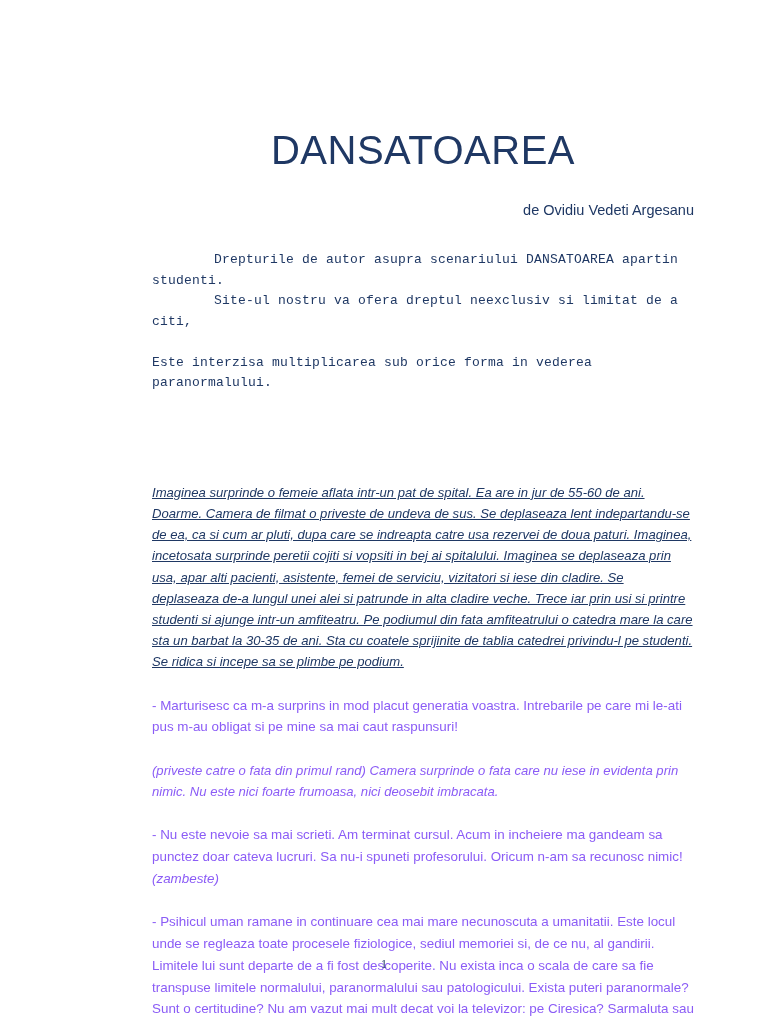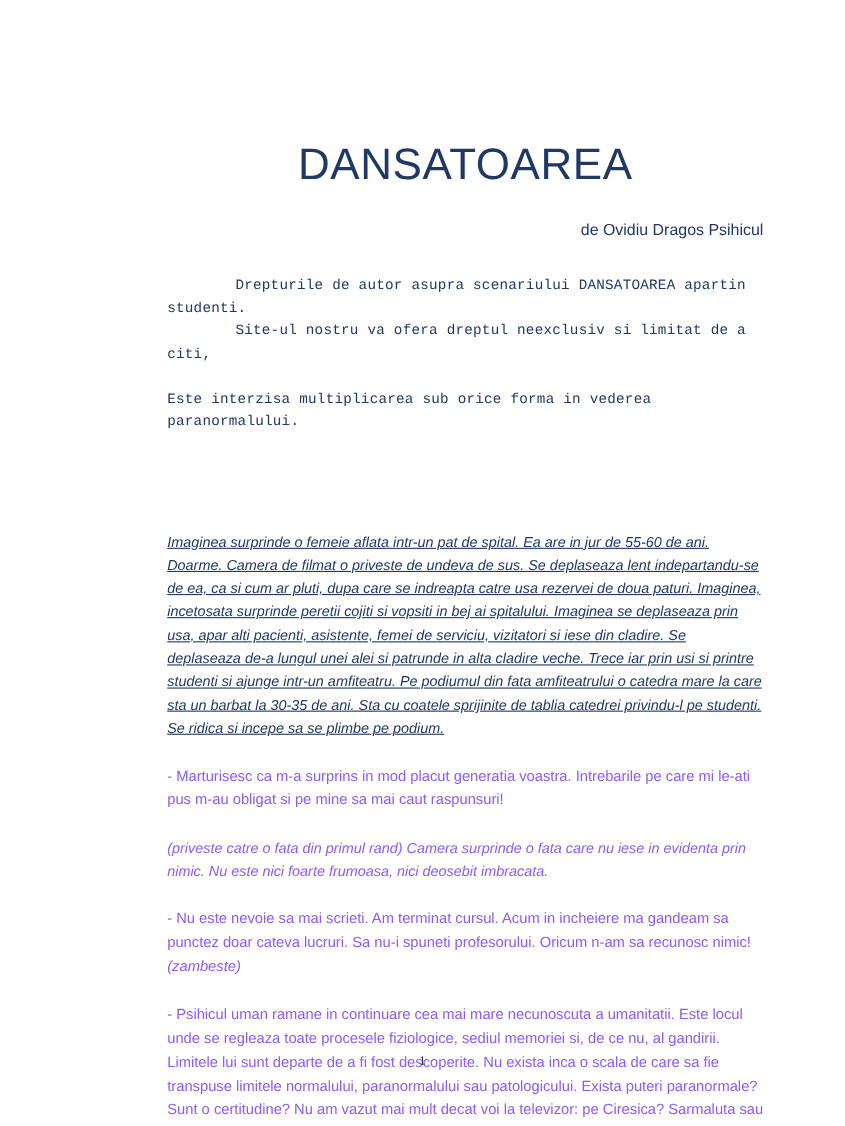--- a/index.html
+++ b/index.html
@@ -91,21 +91,21 @@
   }
 </style>
 </head>
 <body>
 
 <div class="page">
   <div class="content">
 
     <h1 class="doc-title">DANSATOAREA</h1>
 
-    <div class="doc-byline">de Ovidiu Dragos Psihicul</div>
+    <div class="doc-byline">de Ovidiu Vedeti Argesanu</div>
 
     <div class="mono-block">
       <span class="indent"></span><span>Drepturile de autor asupra scenariului DANSATOAREA apartin</span><br>
       <span>studenti.</span><br>
       <span class="indent"></span><span>Site-ul nostru va ofera dreptul neexclusiv si limitat de a citi,</span><br>
       <br>
       <span>Este interzisa multiplicarea sub orice forma in vederea</span><br>
       <span>paranormalului.</span>
     </div>
 

